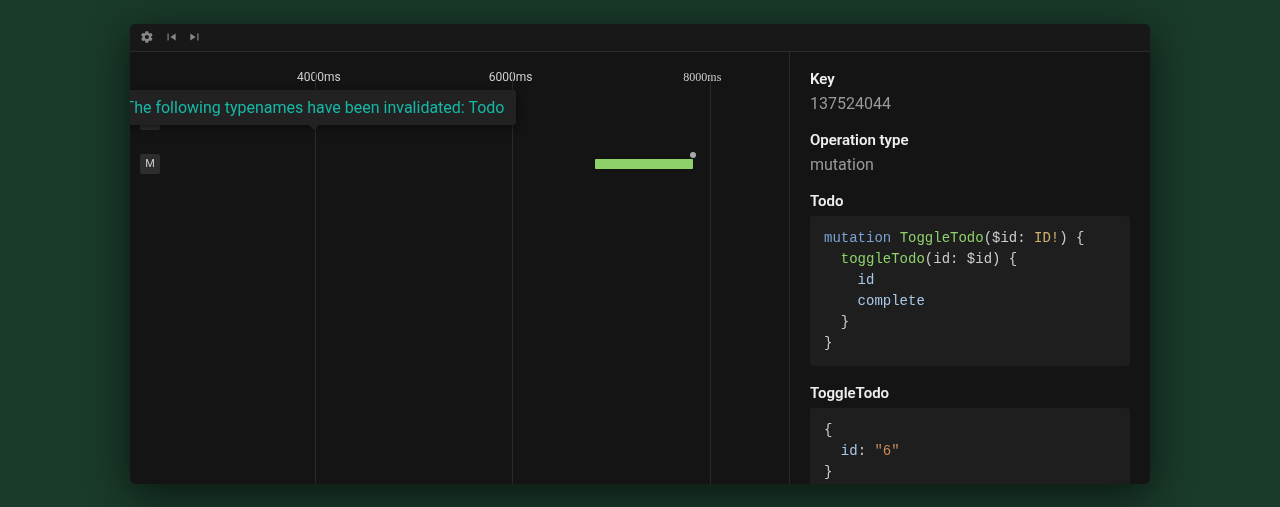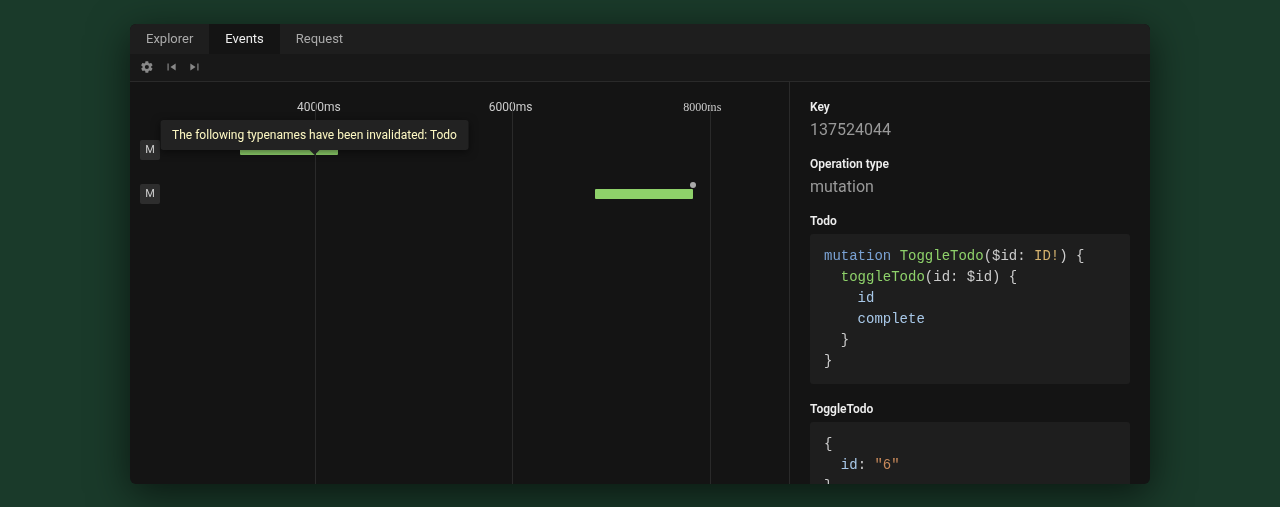--- a/index.html
+++ b/index.html
@@ -125,24 +125,24 @@
       position: absolute;
       width: 6px;
       height: 6px;
       background: #aaa;
       border-radius: 50%;
       transform: translate(-50%, -50%);
     }
     .tooltip {
       position: absolute;
       background: #222;
-      color: #fef9c3;
+      color: #14b8a6;
       padding: 8px 12px;
       border-radius: 3px;
-      font-size: 12px;
+      font-size: 16px;
       white-space: nowrap;
       z-index: 5;
       box-shadow: 0 2px 8px rgba(0,0,0,0.5);
       text-align: right;
     }
     .tooltip::after {
       content: "";
       position: absolute;
       bottom: -5px;
       left: 50%;
@@ -152,21 +152,21 @@
       border-top: 5px solid #222;
     }
     .details {
       width: 360px;
       padding: 18px 20px;
       overflow-y: auto;
     }
     .details h4 {
       color: #eee;
       font-weight: 600;
-      font-size: 12px;
+      font-size: 15px;
       margin-bottom: 6px;
     }
     .details .value {
       color: #999;
       font-size: 16px;
       margin-bottom: 18px;
     }
     .codeblock {
       background: #1e1e1e;
       padding: 12px 14px;
@@ -184,25 +184,20 @@
     .tok-type { color: #d4b26f; }
     .tok-field { color: #a8c8e8; }
     .tok-punct { color: #ccc; }
     .tok-str { color: #c98a5b; }
   </style>
 </head>
 <body>
 
 <div class="window">
 
-  <div class="tabbar">
-    <div class="tab">Explorer</div>
-    <div class="tab active">Events</div>
-    <div class="tab">Request</div>
-  </div>
 
   <div class="toolbar">
     <span class="icon">
       <svg viewBox="0 0 24 24" width="14" height="14" fill="currentColor">
           <path d="M19.14,12.94a7,7,0,0,0,.05-.94,7,7,0,0,0-.05-.94l2.11-1.65a.5.5,0,0,0,.12-.64l-2-3.46a.5.5,0,0,0-.61-.22l-2.49,1a7,7,0,0,0-1.62-.94l-.38-2.65A.5.5,0,0,0,13.77,2H9.77a.5.5,0,0,0-.5.42L8.89,5.07a7,7,0,0,0-1.62.94l-2.49-1a.5.5,0,0,0-.61.22l-2,3.46a.5.5,0,0,0,.12.64L4.4,11a7,7,0,0,0,0,1.88L2.29,14.53a.5.5,0,0,0-.12.64l2,3.46a.5.5,0,0,0,.61.22l2.49-1a7,7,0,0,0,1.62.94l.38,2.65a.5.5,0,0,0,.5.42h4a.5.5,0,0,0,.5-.42l.38-2.65a7,7,0,0,0,1.62-.94l2.49,1a.5.5,0,0,0,.61-.22l2-3.46a.5.5,0,0,0-.12-.64ZM11.77,15.5A3.5,3.5,0,1,1,15.27,12,3.5,3.5,0,0,1,11.77,15.5Z"></path>
         </svg>
     </span>
     <span class="icon">
       <svg viewBox="0 0 24 24" width="14" height="14" fill="currentColor">
           <path d="M6 6h2v12H6zM20 6v12l-9-6z"></path>

